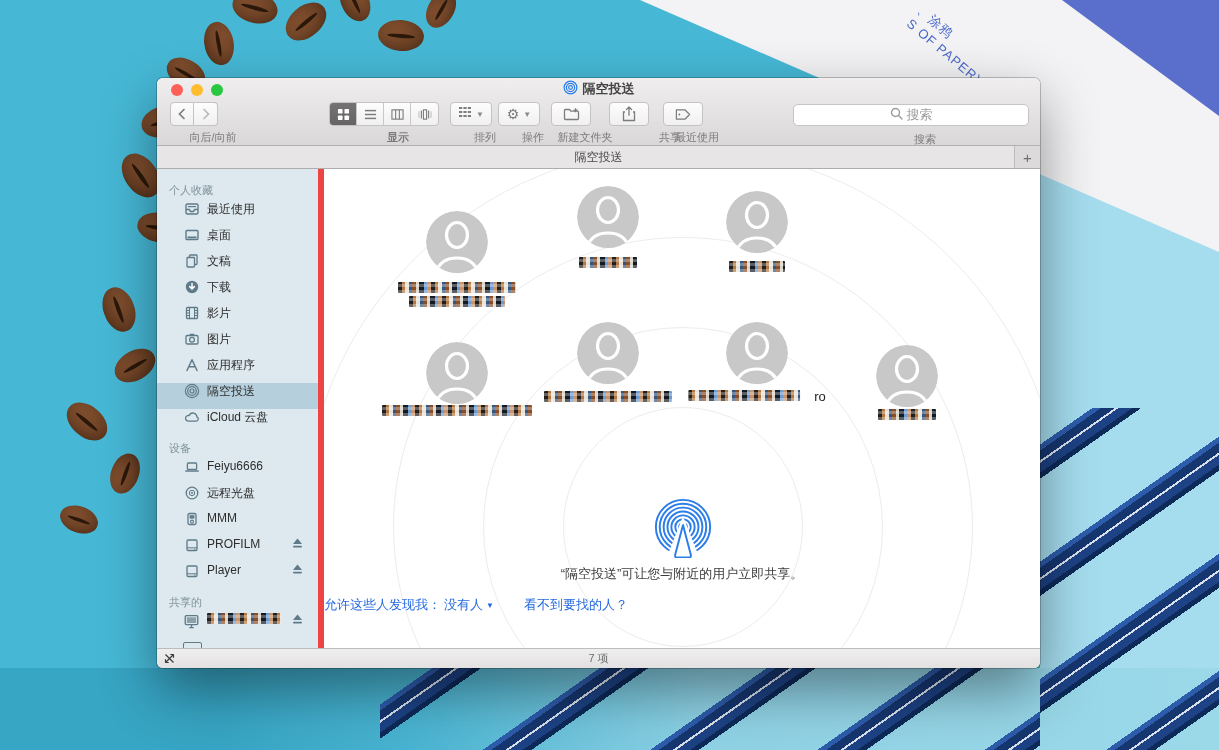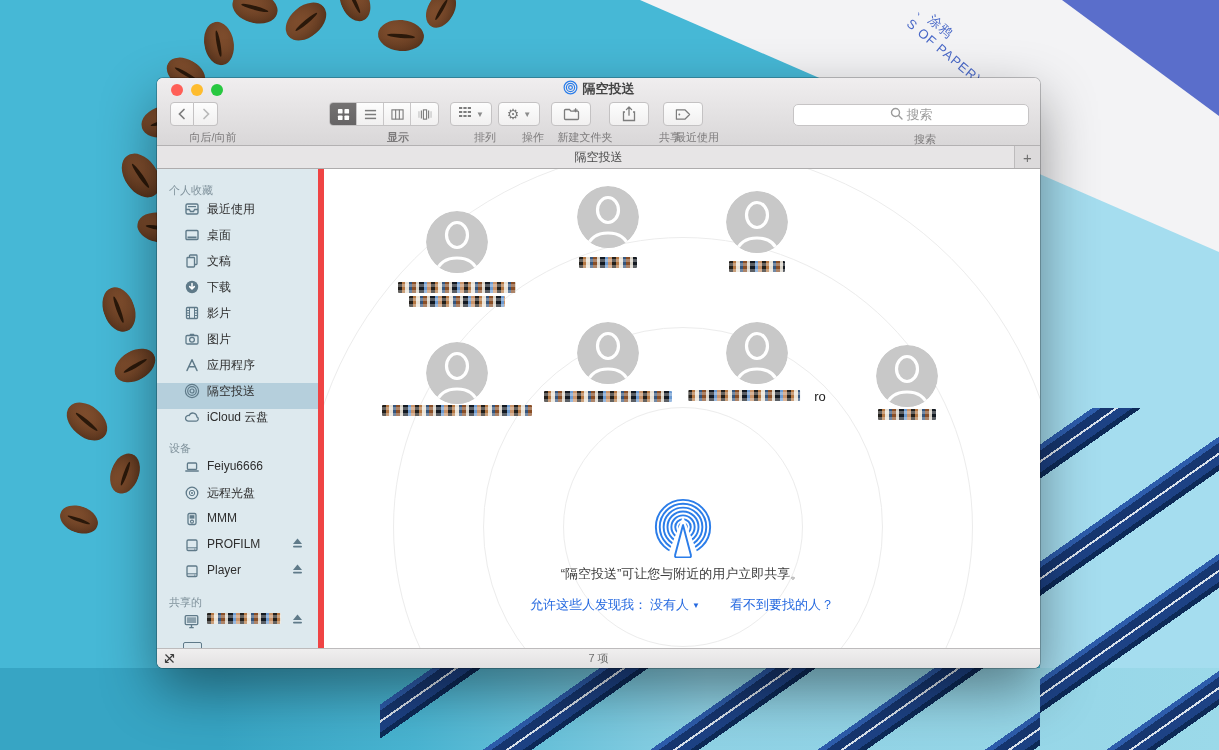--- a/index.html
+++ b/index.html
@@ -66,21 +66,21 @@
       repeating-linear-gradient(0deg, rgba(255,255,255,.30) 0 3px, rgba(0,0,0,0) 3px 6px),
       repeating-linear-gradient(90deg,#23201c 0 4px,#b57844 4px 7px,#e9e2d6 7px 11px,#35567e 11px 14px,
         #8a4f27 14px 18px,#d9d3c8 18px 21px,#141a22 21px 26px,#6d9bd1 26px 29px,#c8936a 29px 33px); }
 
   .main { position:relative; flex:1; background:#fff; overflow:hidden; }
   .arc { position:absolute; border:1px solid #ececec; border-radius:50%; }
   .person { position:absolute; width:62px; height:62px; }
   .pname { position:absolute; display:flex; align-items:baseline; gap:14px; transform:translateX(-50%); font-size:13px; color:#222; }
   .airdrop-logo { position:absolute; }
   .caption { position:absolute; width:100%; text-align:center; font-size:13px; color:#3d3d3d; }
-  .links { position:absolute; width:100%; display:flex; justify-content:center; gap:30px; font-size:13px; color:#2569e0; }
+  .links { position:absolute; width:100%; display:flex; justify-content:flex-start; gap:30px; font-size:13px; color:#2569e0; }
   .links .grp { display:flex; align-items:center; gap:3px; }
 
   .statusbar { position:absolute; left:0; bottom:0; width:100%; height:20px; background:linear-gradient(#f0efef,#e2e0e1);
     border-top:1px solid #bdbbbc; display:flex; align-items:center; justify-content:center; font-size:11px; color:#6f6f6f; }
   .resize-ic { position:absolute; left:6px; top:3px; }
 </style>
 </head>
 <body>
 
 <div class="bg-right"></div>

